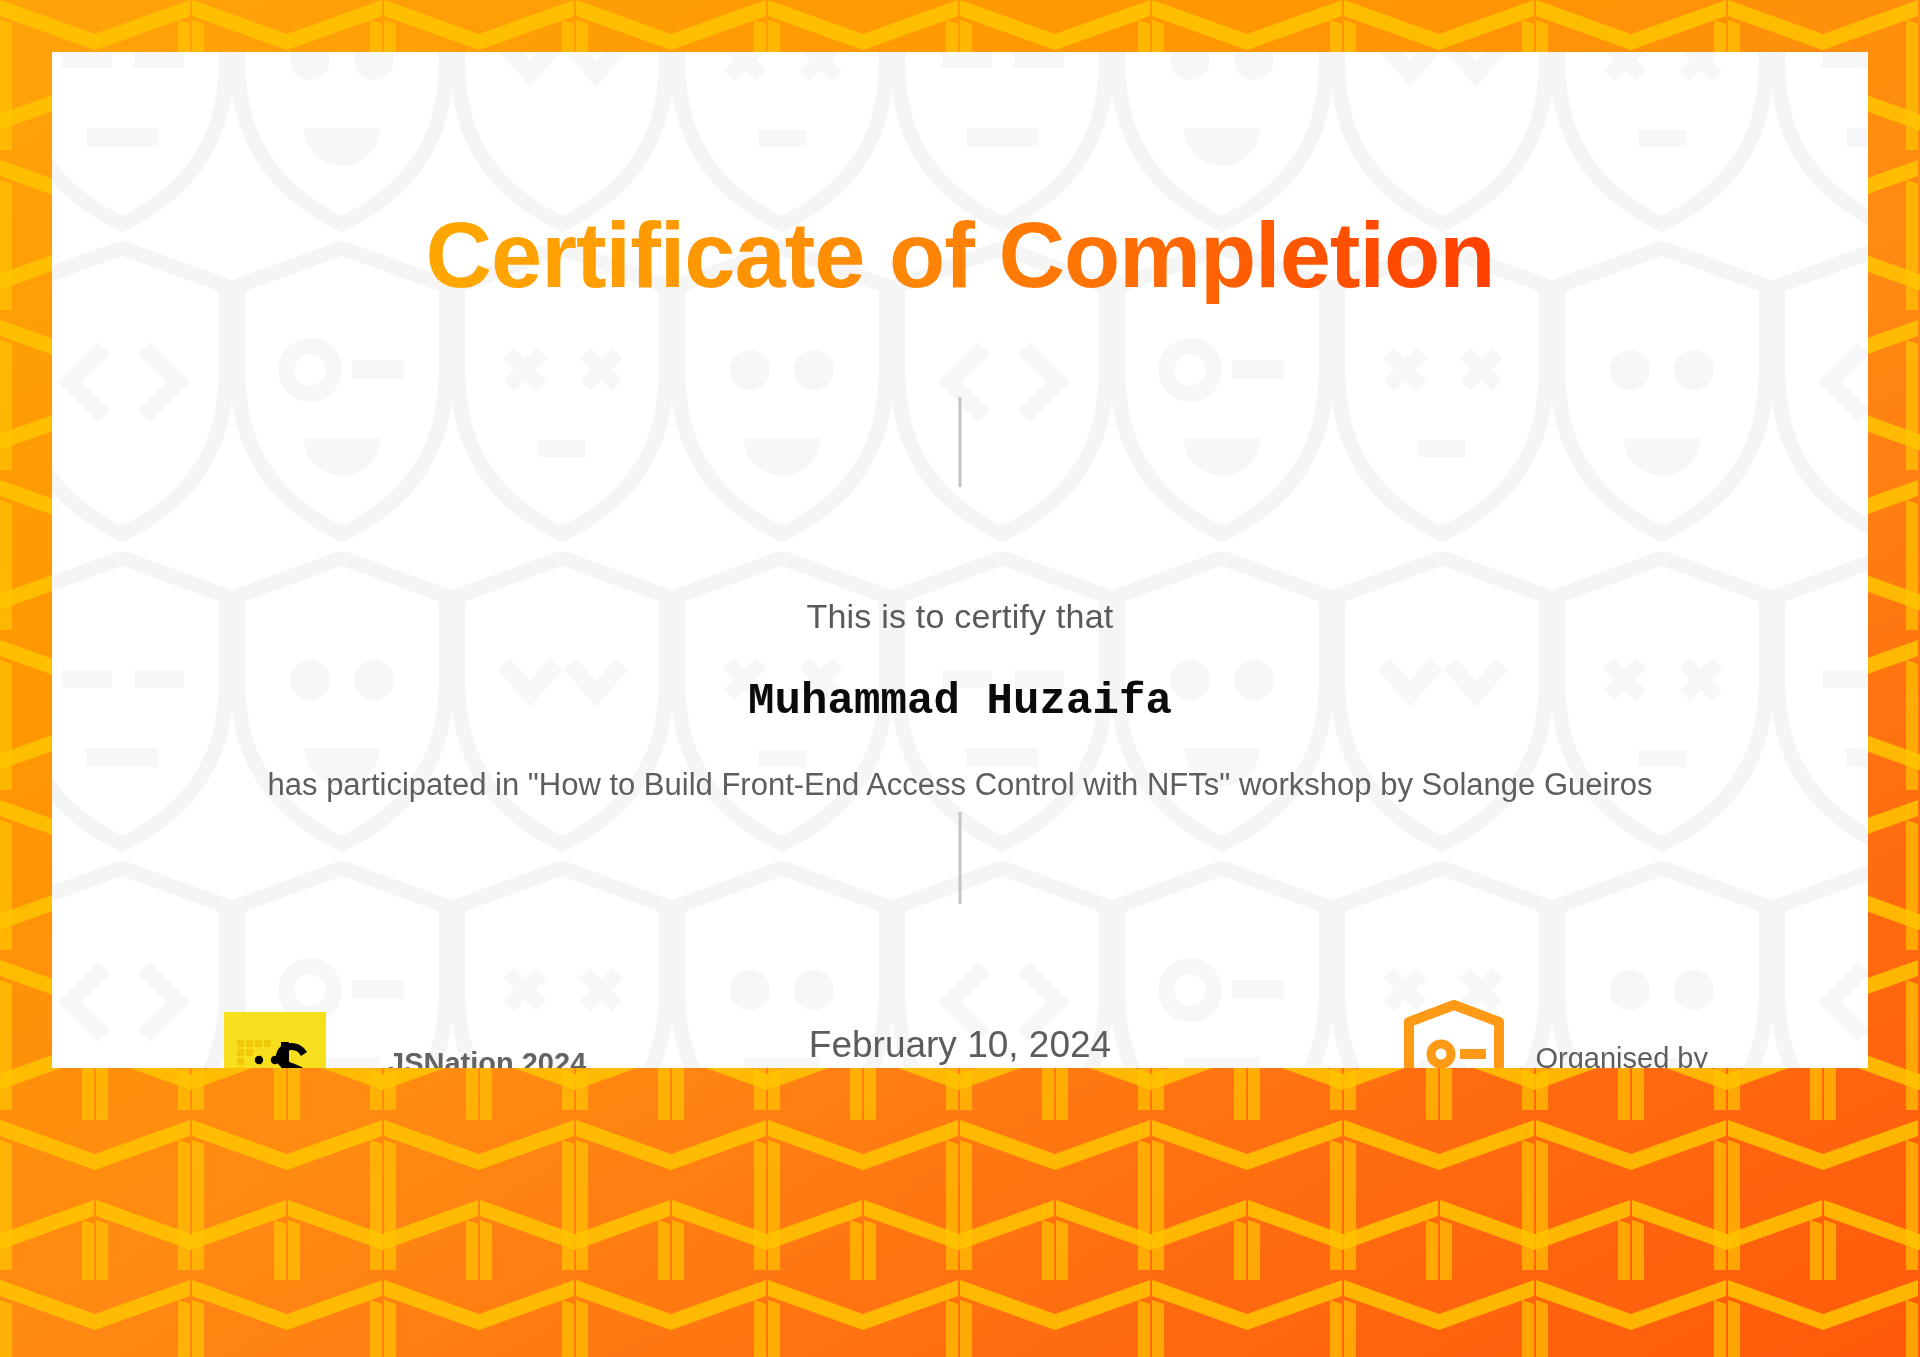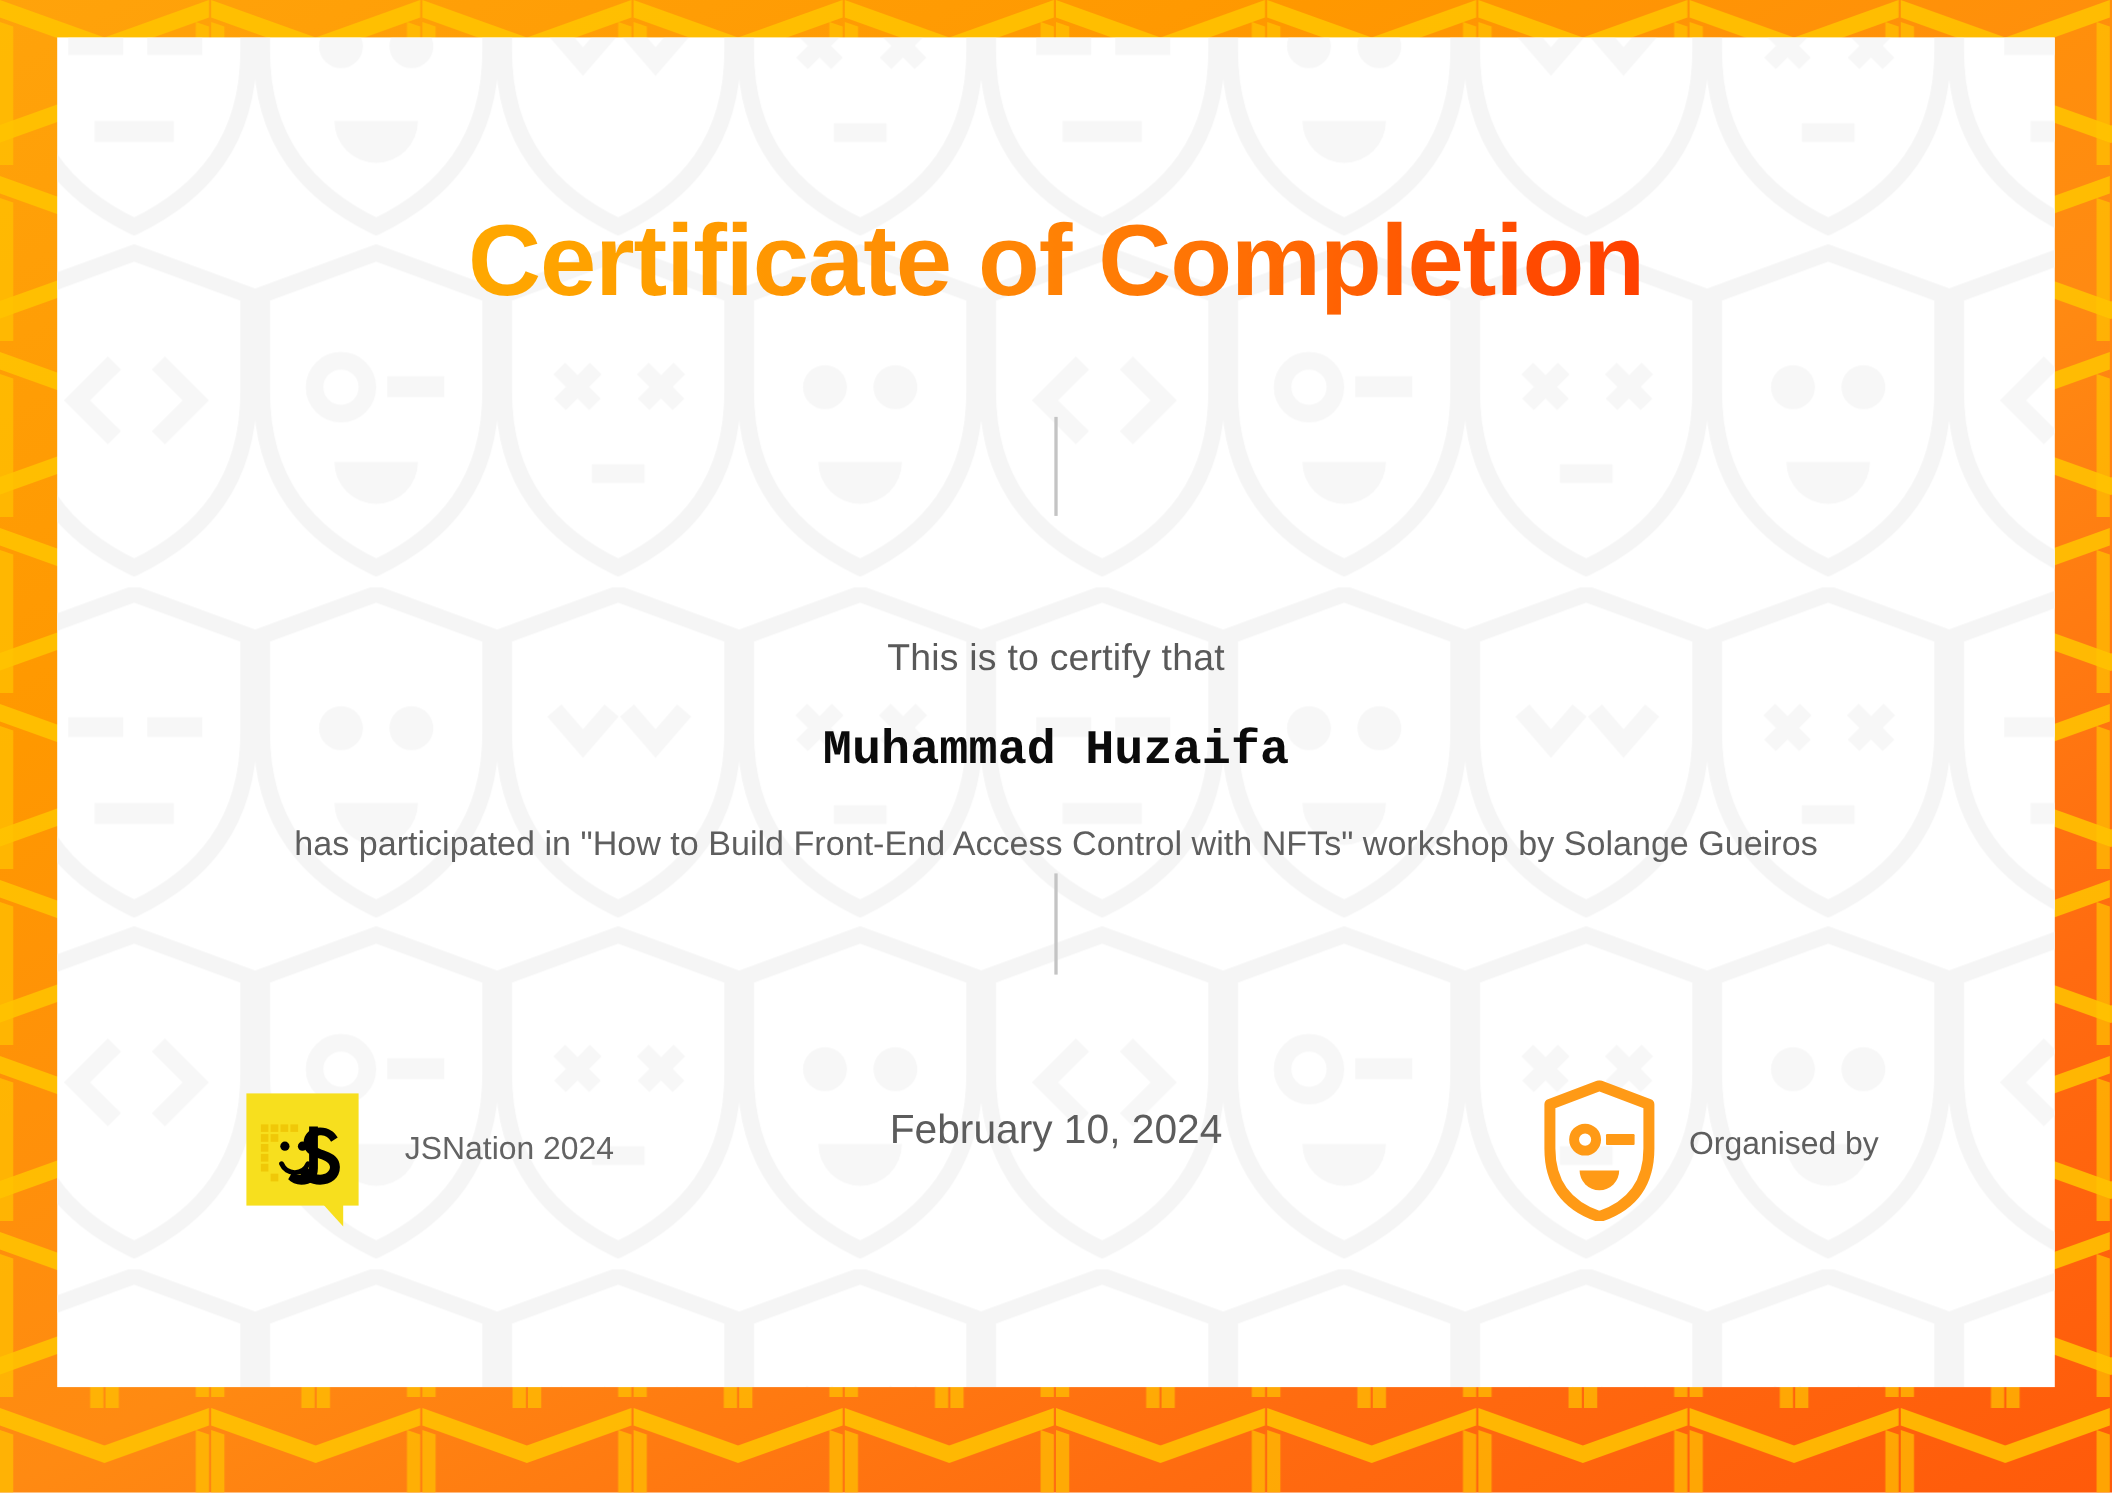--- a/index.html
+++ b/index.html
@@ -26,23 +26,23 @@
     position: absolute;
     inset: 0;
     opacity: 1;
     pointer-events: none;
   }
 
   
   #certificate-card {
     position: absolute;
     left: 52px;
-    top: 34px;
+    top: 52px;
     width: 1816px;
-    height: 1227px;
+    height: 1016px;
     background: #FFFFFF;
     overflow: hidden;
   }
 
   #card-watermark {
     position: absolute;
     inset: 0;
     pointer-events: none;
   }
 
@@ -127,21 +127,22 @@
     height: 180px;
   }
 
   
   #event-block {
     position: absolute;
     left: 172px;
     top: 0;
     display: flex;
     align-items: center;
-    gap: 42px;
+    gap: 62px;
+    font-weight: bold;
   }
   #js-logo {
     position: relative;
     width: 102px;
     height: 102px;
     background: #F7DF1E;
     flex: 0 0 auto;
   }
   #js-logo .bubble-tail {
     position: absolute;

